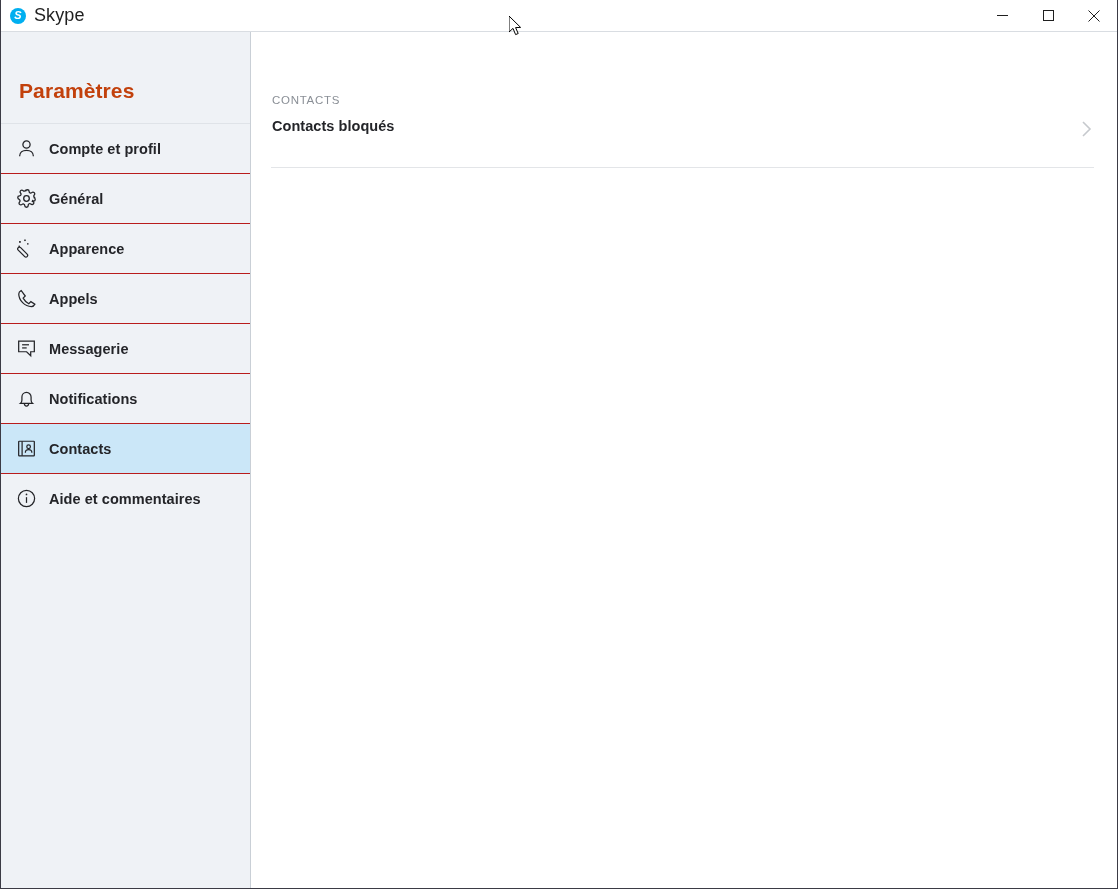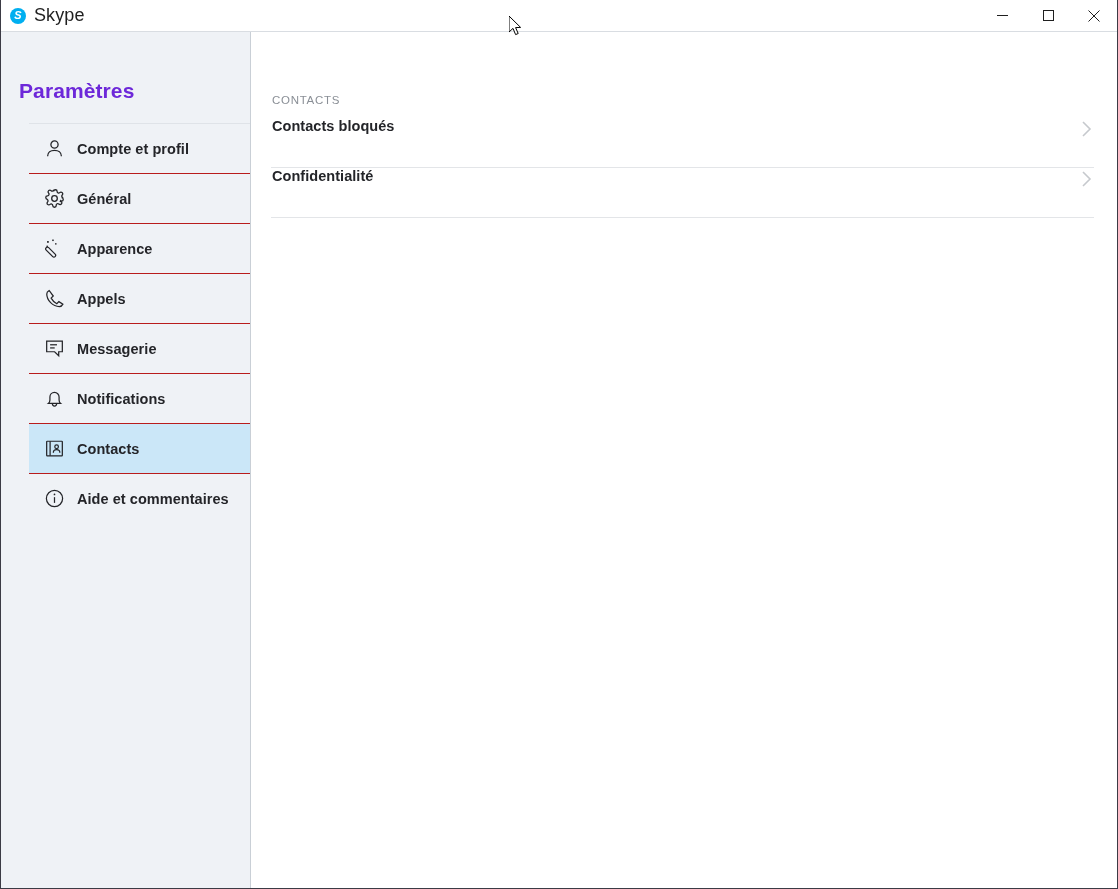--- a/index.html
+++ b/index.html
@@ -99,26 +99,26 @@
     background: #eff2f6;
     border-right: 1px solid #c9cfd6;
     display: flex;
     flex-direction: column;
     overflow: hidden;
   }
 
   #settings-heading {
     font-size: 21px;
     font-weight: bold;
-    color: #6d28d9;
+    color: #c2410c;
     padding: 47px 0 20px 18px;
     letter-spacing: .1px;
   }
 
-  .nav-list { display: flex; flex-direction: column; padding-left: 28px; }
+  .nav-list { display: flex; flex-direction: column; }
 
   .nav-item {
     height: 50px;
     display: flex;
     align-items: center;
     padding-left: 14px;
     gap: 12px;
     border-top: 1px solid #b91c1c;
     cursor: default;
     background: transparent;
@@ -334,28 +334,20 @@
 
         <div class="setting-row">
           <span class="setting-label">Contacts bloqués</span>
           <span class="chevron">
             <svg width="13" height="22" viewBox="0 0 13 22" fill="none" stroke="#c6c9cd" stroke-width="1.6">
               <polyline points="3,4 10,11 3,18"></polyline>
             </svg>
           </span>
         </div>
 
-        <div class="setting-row">
-          <span class="setting-label">Confidentialité</span>
-          <span class="chevron">
-            <svg width="13" height="22" viewBox="0 0 13 22" fill="none" stroke="#c6c9cd" stroke-width="1.6">
-              <polyline points="3,4 10,11 3,18"></polyline>
-            </svg>
-          </span>
-        </div>
 
       </div>
     </div>
 
   </div>
 
   <div id="mouse-cursor">
     <svg width="14" height="21" viewBox="0 0 14 21">
       <polygon points="0,0 0,16 4,12.4 6.6,18.6 9.2,17.5 6.6,11.6 11.6,11.4" fill="#ffffff" stroke="#000000" stroke-width="1"></polygon>
     </svg>

